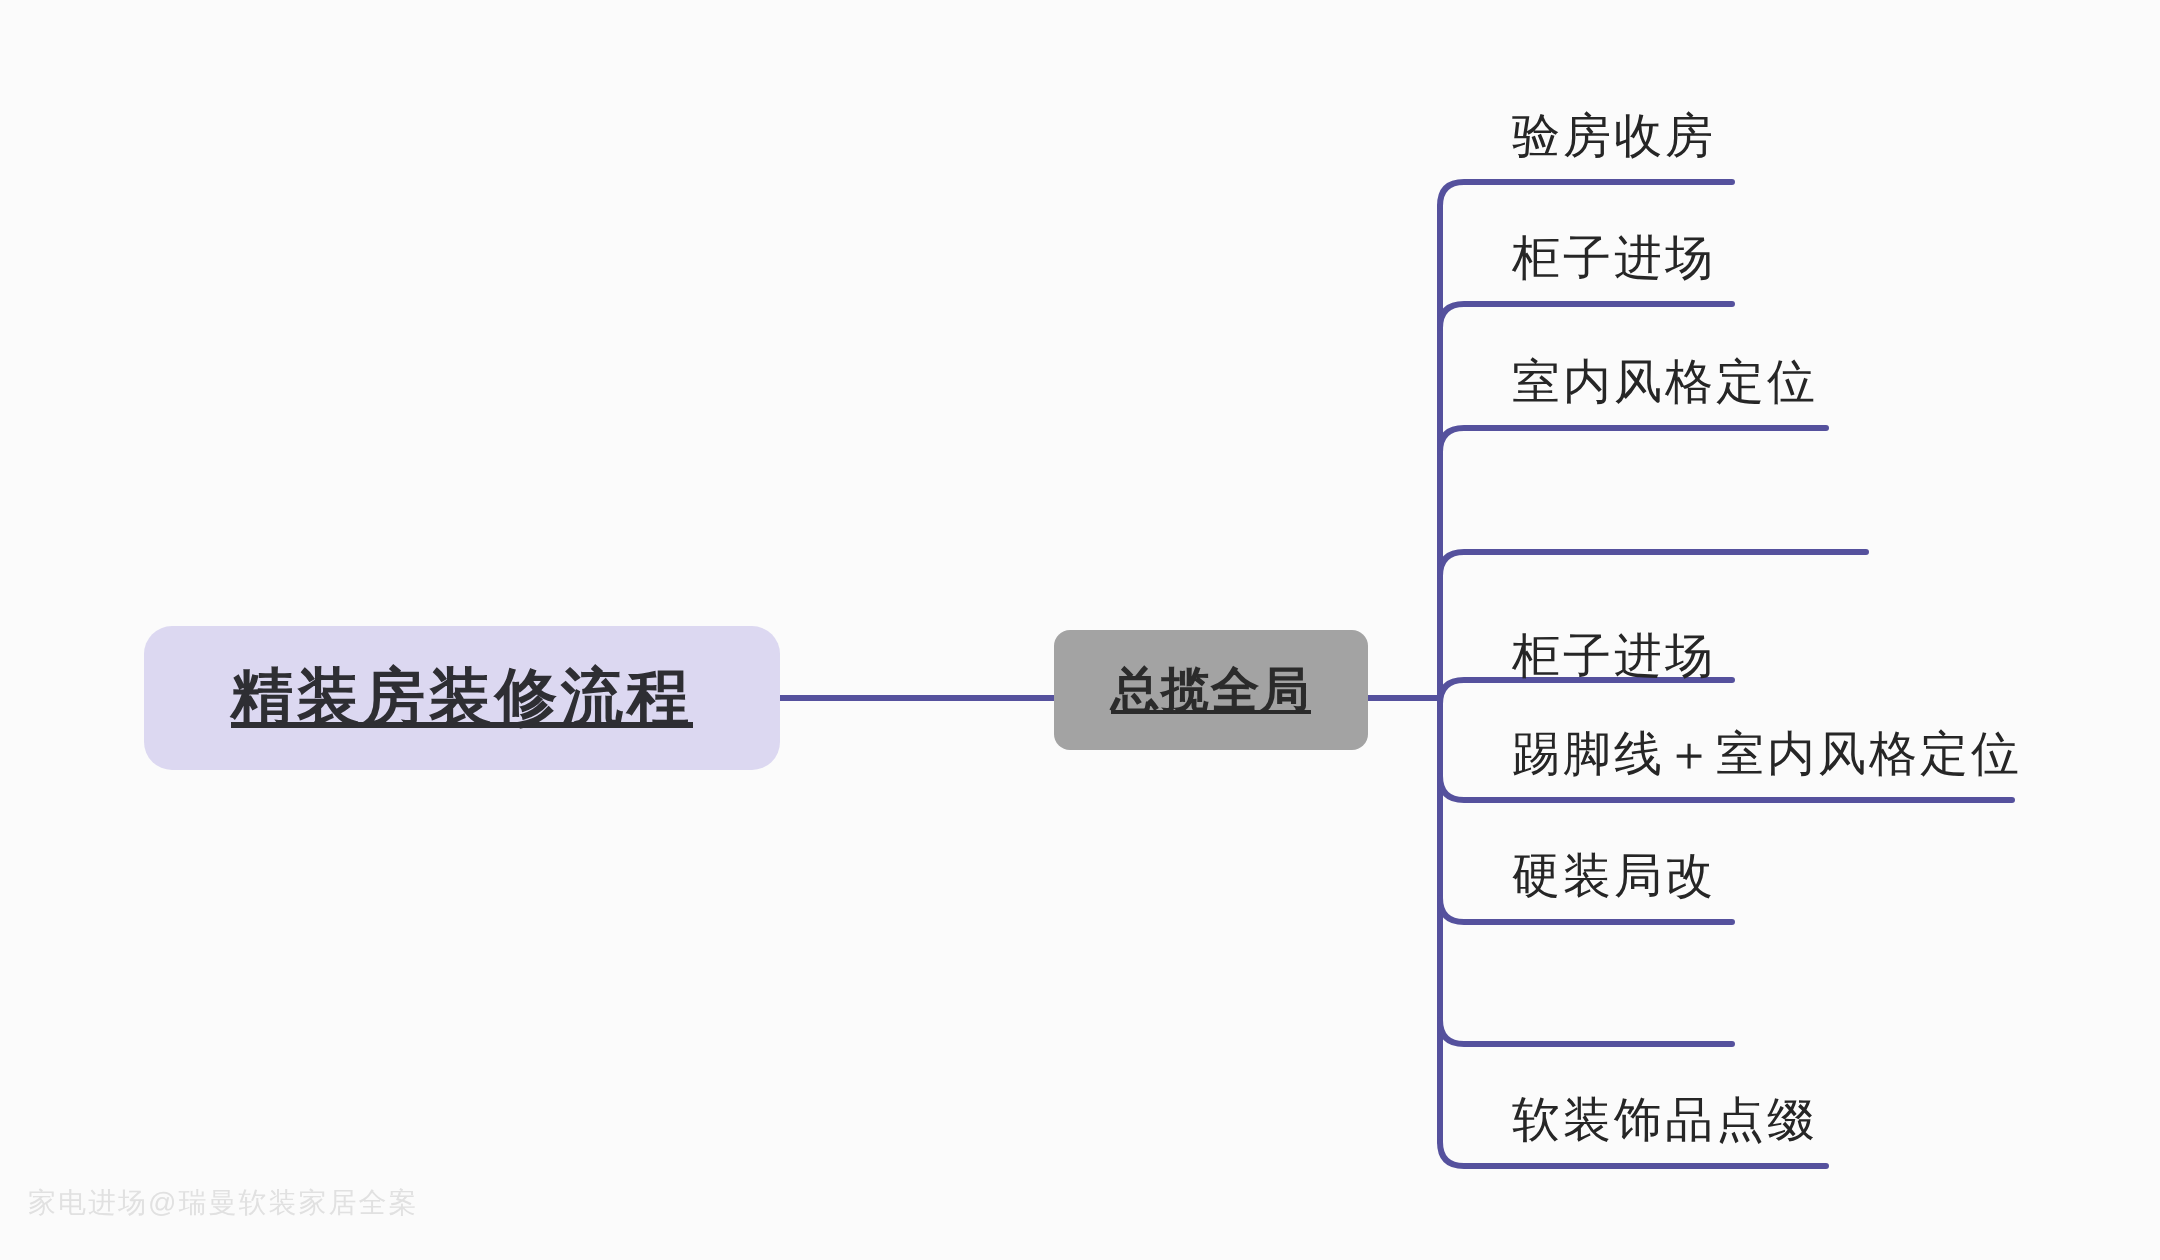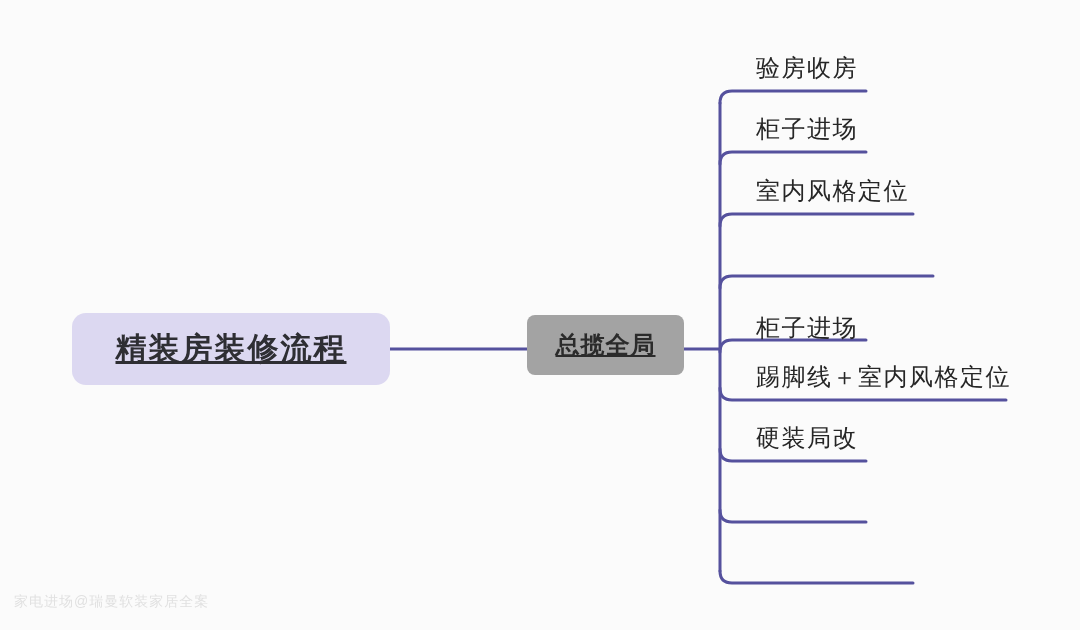--- a/index.html
+++ b/index.html
@@ -111,16 +111,17 @@
   <div class="node hub-node">
     <span>总揽全局</span>
   </div>
 
   <div class="branch-label" style="top:51px">验房收房</div>
   <div class="branch-label" style="top:112px">柜子进场</div>
   <div class="branch-label" style="top:174px">室内风格定位</div>
   <div class="branch-label" style="top:311px">柜子进场</div>
   <div class="branch-label" style="top:360px">踢脚线＋室内风格定位</div>
   <div class="branch-label" style="top:421px">硬装局改</div>
+  <div class="branch-label" style="top:543px">软装饰品点缀</div>
 
   <div class="watermark">家电进场@瑞曼软装家居全案</div>
 
 </div>
 
 </body></html>

